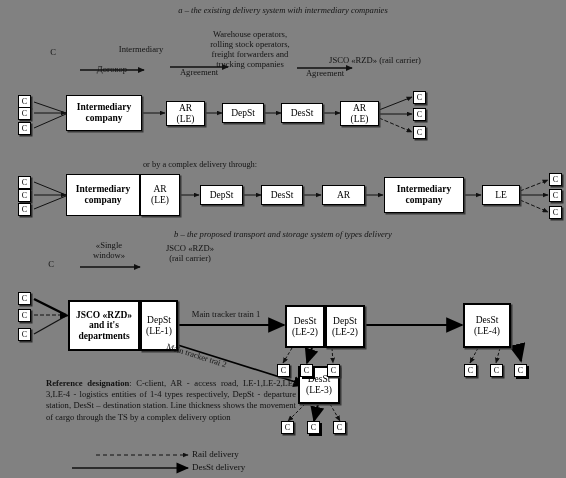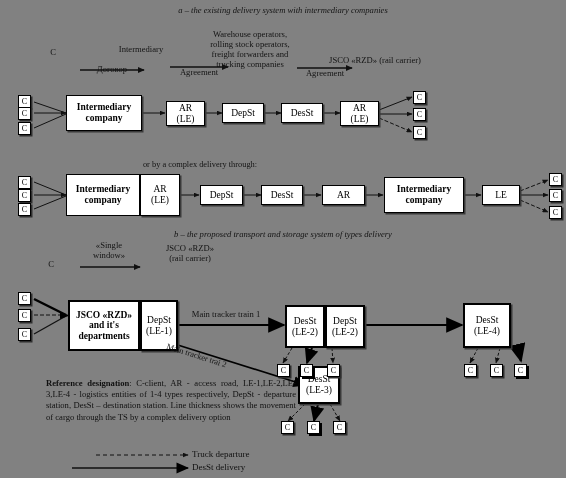--- a/index.html
+++ b/index.html
@@ -288,16 +288,16 @@
   <div class="cbox" style="left:333px;top:421px;">C</div>
 
   <div class="cbox" style="left:464px;top:364px;">C</div>
   <div class="cbox" style="left:490px;top:364px;">C</div>
   <div class="cbox dark" style="left:514px;top:364px;">C</div>
 
   <div class="ref" style="left:34px;top:378px;width:250px;margin-left:12px;">
     <b>Reference designation</b><span>: C-client, AR - access road, LE-1,LE-2,LE-3,LE-4 -   logistics entities of 1-4 types respectively,  DepSt - departure station,  DesSt – destination station. Line thickness shows the movement of cargo through the TS by a complex delivery option</span>
   </div>
 
-  <div class="legend-lbl" style="left:192px;top:449px;">Truck departure</div>
+  <div class="legend-lbl" style="left:192px;top:449px;">Rail delivery</div>
   <div class="legend-lbl" style="left:192px;top:462px;">DesSt delivery</div>
 
 </div>
 
 </body></html>

